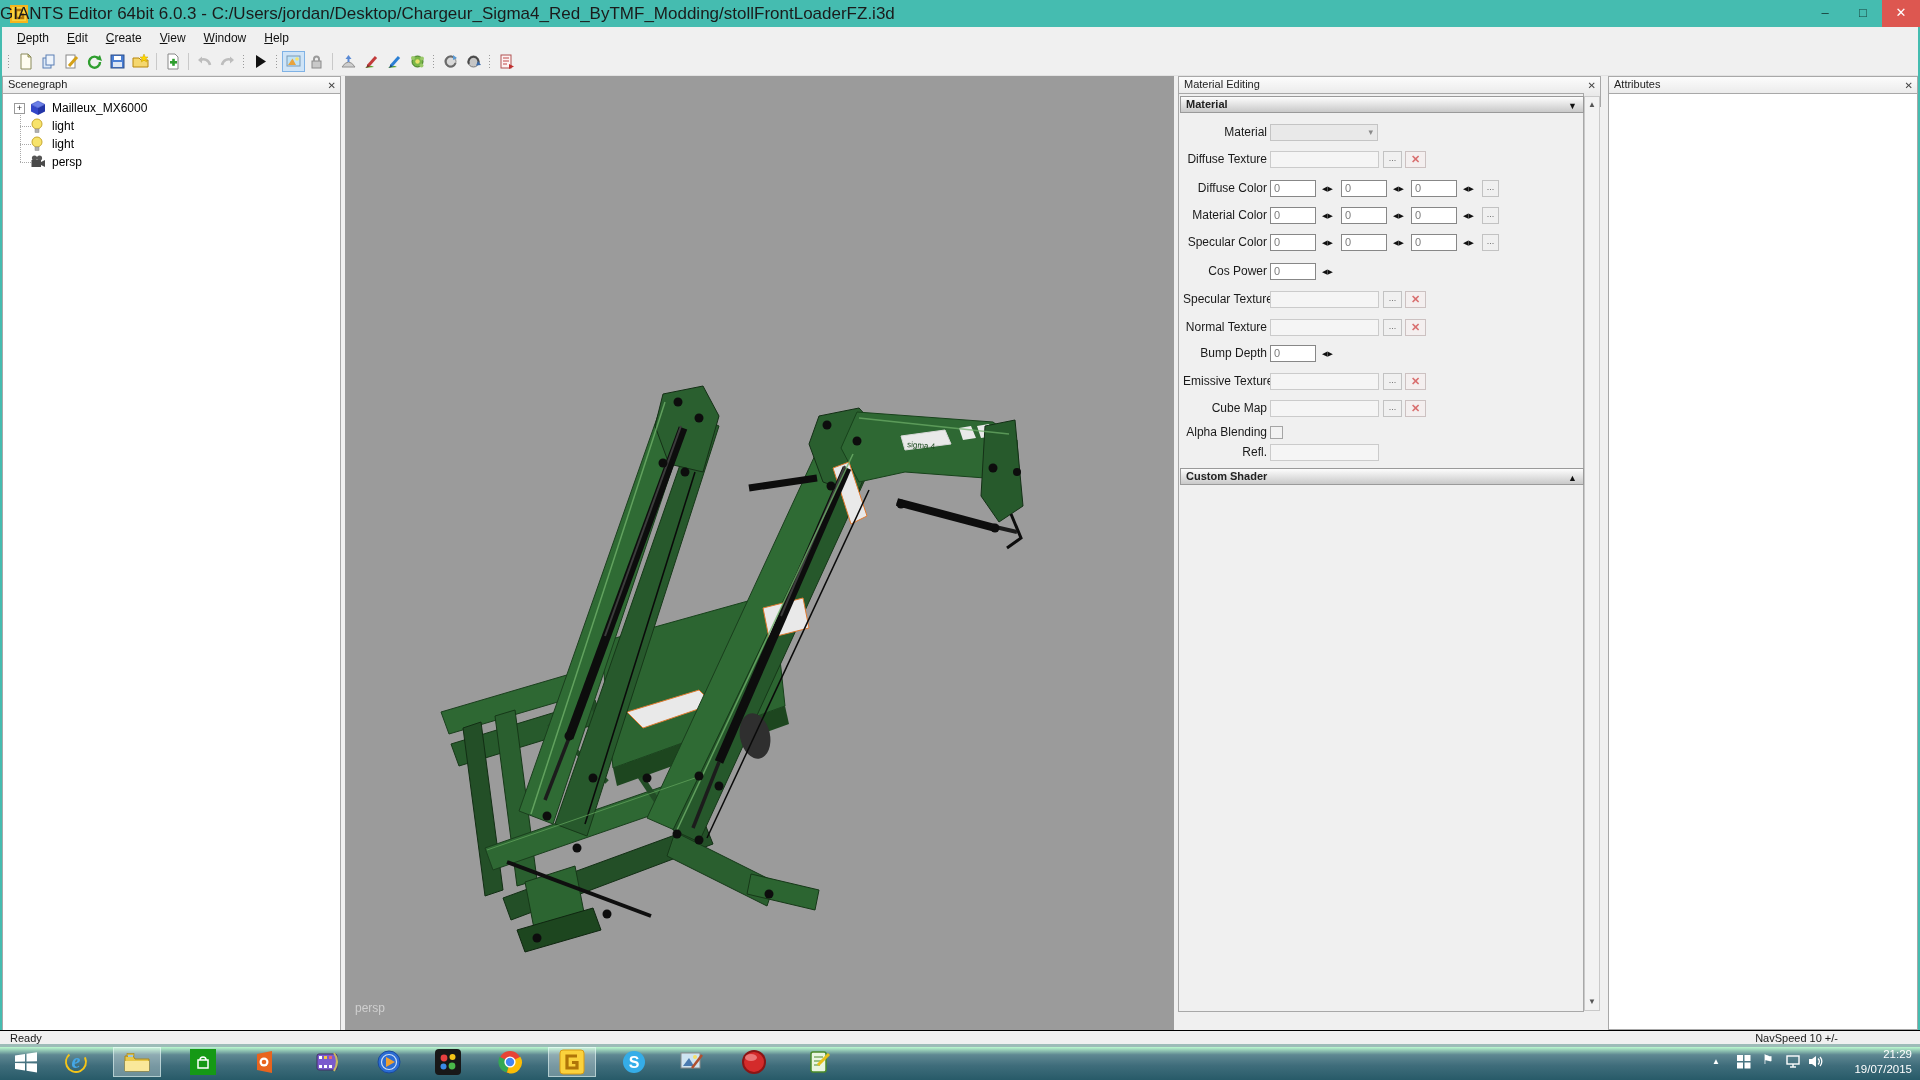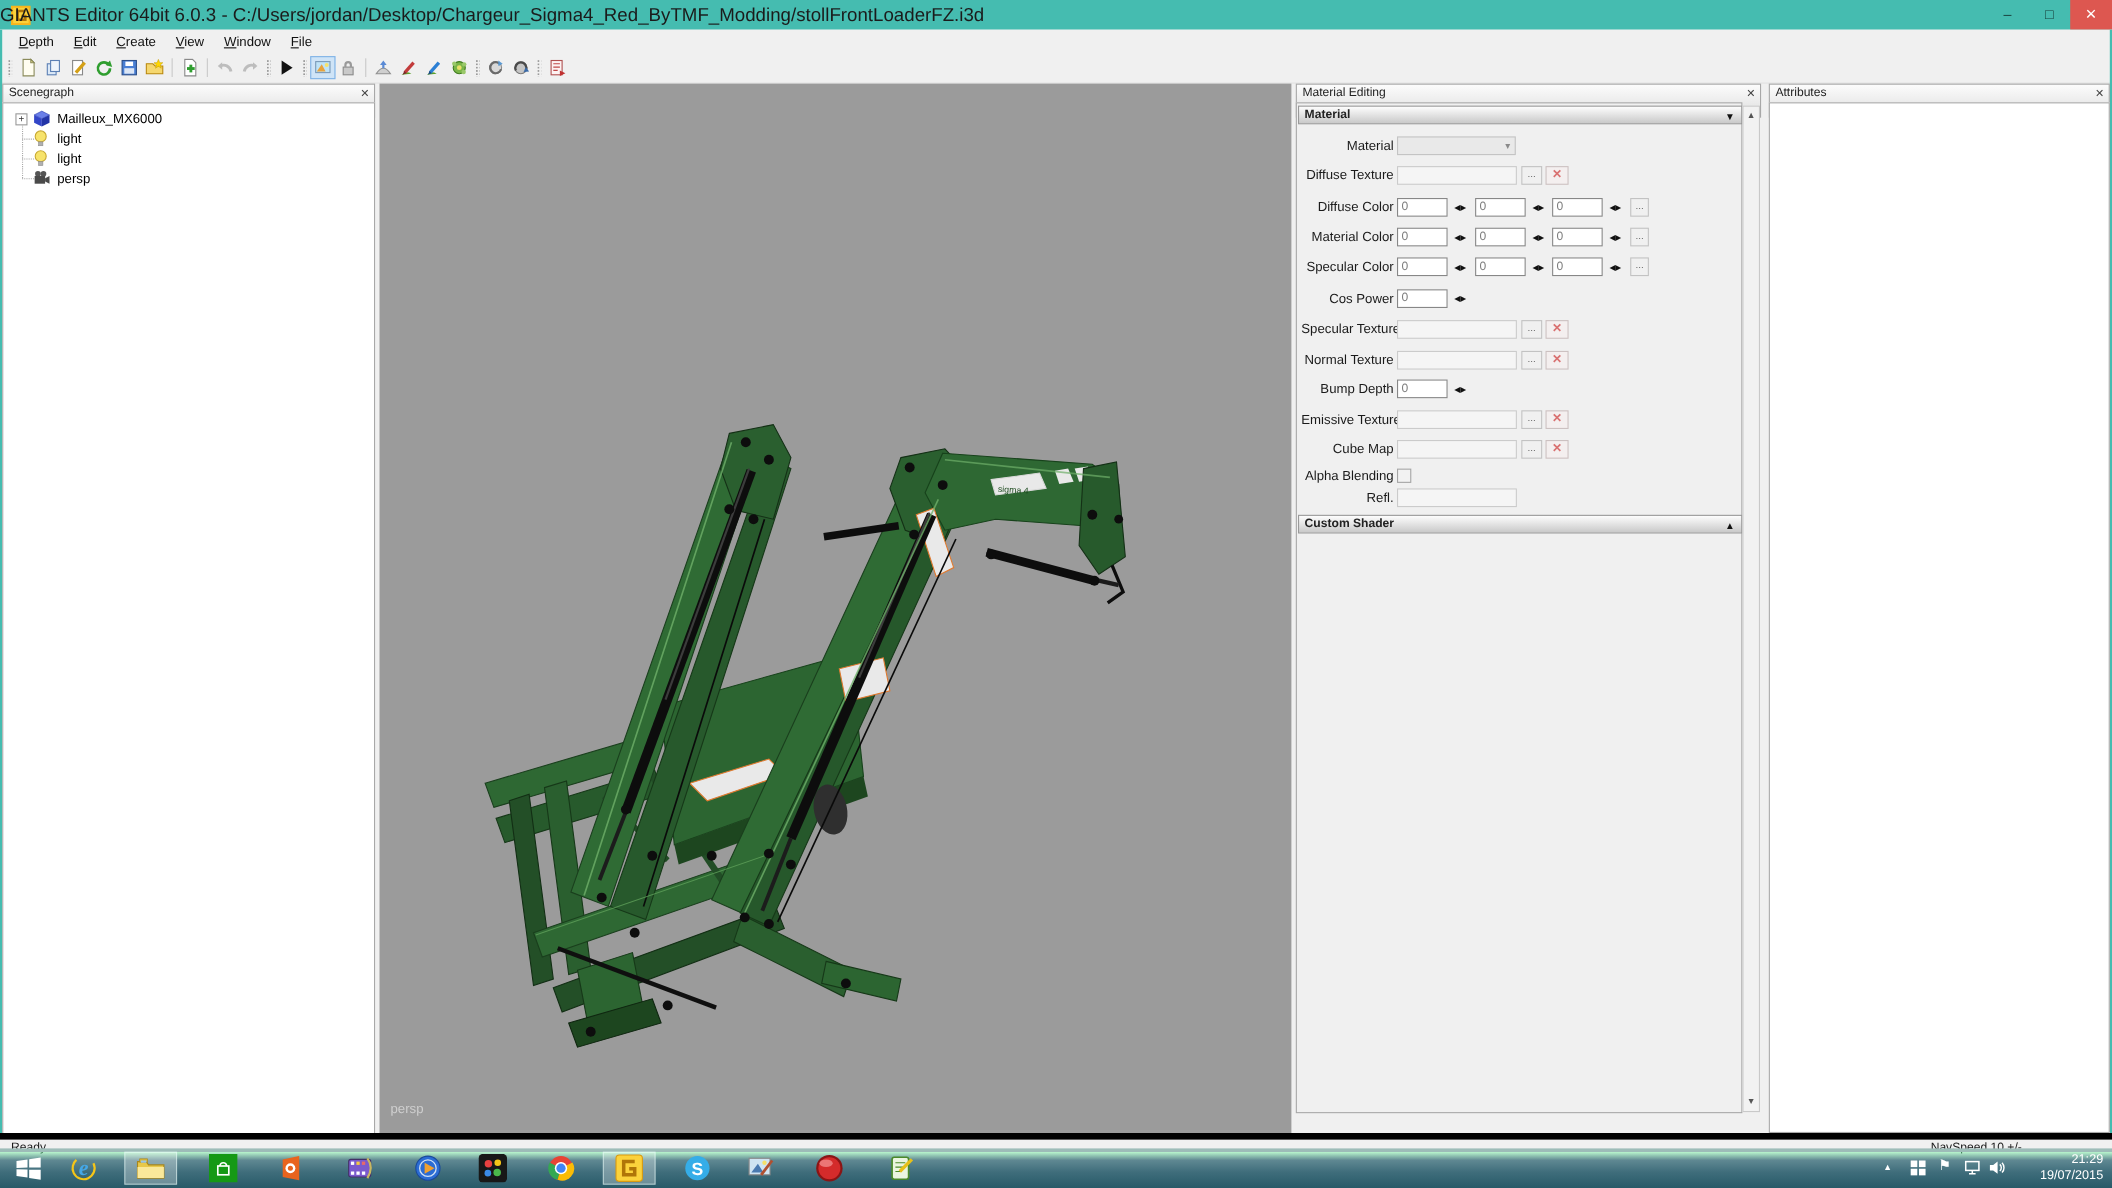--- a/index.html
+++ b/index.html
@@ -48,21 +48,21 @@
   .btn-dots{position:absolute;height:17px;box-sizing:border-box;background:#f0f0f0;border:1px solid #c2c2c2;
             font-size:9px;color:#666;text-align:center;line-height:13px;}
   .btn-x{position:absolute;height:17px;box-sizing:border-box;background:#f4efef;border:1px solid #ccc1c1;
          font-size:11px;font-weight:bold;color:#d97070;text-align:center;line-height:15px;}
   .spin{position:absolute;width:17px;height:17px;font-size:7px;letter-spacing:0;color:#111;
         display:flex;align-items:center;justify-content:center;}
   .checkbox{position:absolute;width:13px;height:13px;background:#f2f2f2;border:1px solid #a5a5a5;box-sizing:border-box;}
   .vscroll{position:absolute;background:#f2f2f2;border:1px solid #c9c9c9;box-sizing:border-box;}
   .scroll-arrow{position:absolute;left:0;width:100%;height:16px;font-size:8px;color:#555;text-align:center;line-height:16px;}
   
-  .statusbar{left:0;top:1030px;width:1920px;height:14px;background:#f0f0f0;border-top:6px solid #000000;font-size:11px;color:#1a1a1a;}
+  .statusbar{left:0;top:1030px;width:1920px;height:14px;background:#f0f0f0;border-top:1px solid #000000;font-size:11px;color:#1a1a1a;}
   
   .taskbar{left:0;top:1044px;width:1920px;height:36px;
            background:linear-gradient(180deg,#9dbcb8 0%,#9dbcb8 8%,#6f96 9%,#5f8892 30%,#3f6d7b 60%,#275a68 100%);}
   .tb-btn{position:absolute;top:3px;width:48px;height:30px;display:flex;align-items:center;justify-content:center;}
   .tb-btn.active{background:rgba(255,255,255,0.30);border:1px solid rgba(235,255,252,0.55);box-sizing:border-box;}
   .tray-icon{position:absolute;top:10px;color:#fff;}
   .tray-clock{position:absolute;right:8px;top:3px;text-align:right;color:#fff;font-size:11.5px;line-height:15px;}
   .edge{background:#45bcb0;}
   .persp-label{font-size:12px;color:#cfcfcf;}
 </style>
@@ -82,21 +82,21 @@
     <div class="abs wbtn" style="right:42px">□</div>
     <div class="abs wbtn wbtn-close" style="right:0">✕</div>
   </div>
 
   <div class="abs menubar">
     <span class="menu-item">Depth</span>
     <span class="menu-item">Edit</span>
     <span class="menu-item">Create</span>
     <span class="menu-item">View</span>
     <span class="menu-item">Window</span>
-    <span class="menu-item">File</span>
+    <span class="menu-item">Help</span>
   </div>
 
   <div class="abs toolbar">
     <span class="tgrip"></span>
     <span class="tbtn">
       <svg width="17" height="17">
           <path d="M4 1h7l3 3v12H4z" fill="#fffdf0" stroke="#8a8a5a"></path>
           <path d="M11 1l3 3h-3z" fill="#f0e68c" stroke="#8a8a5a"></path>
         </svg>
       </span>

